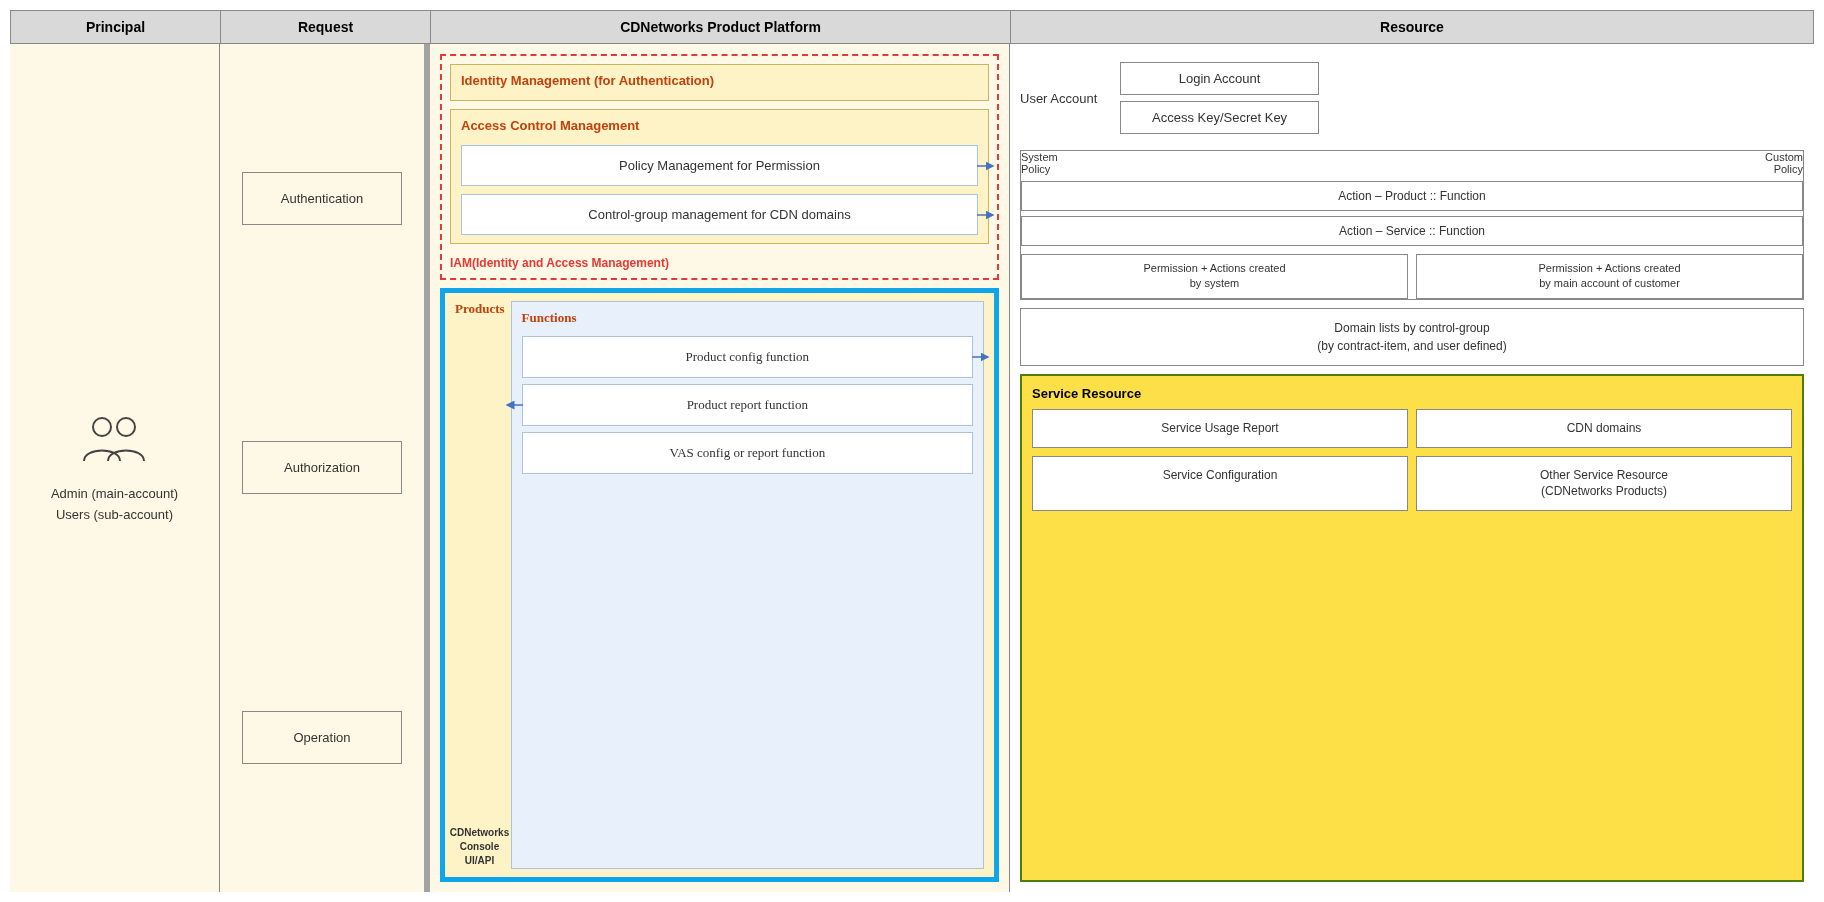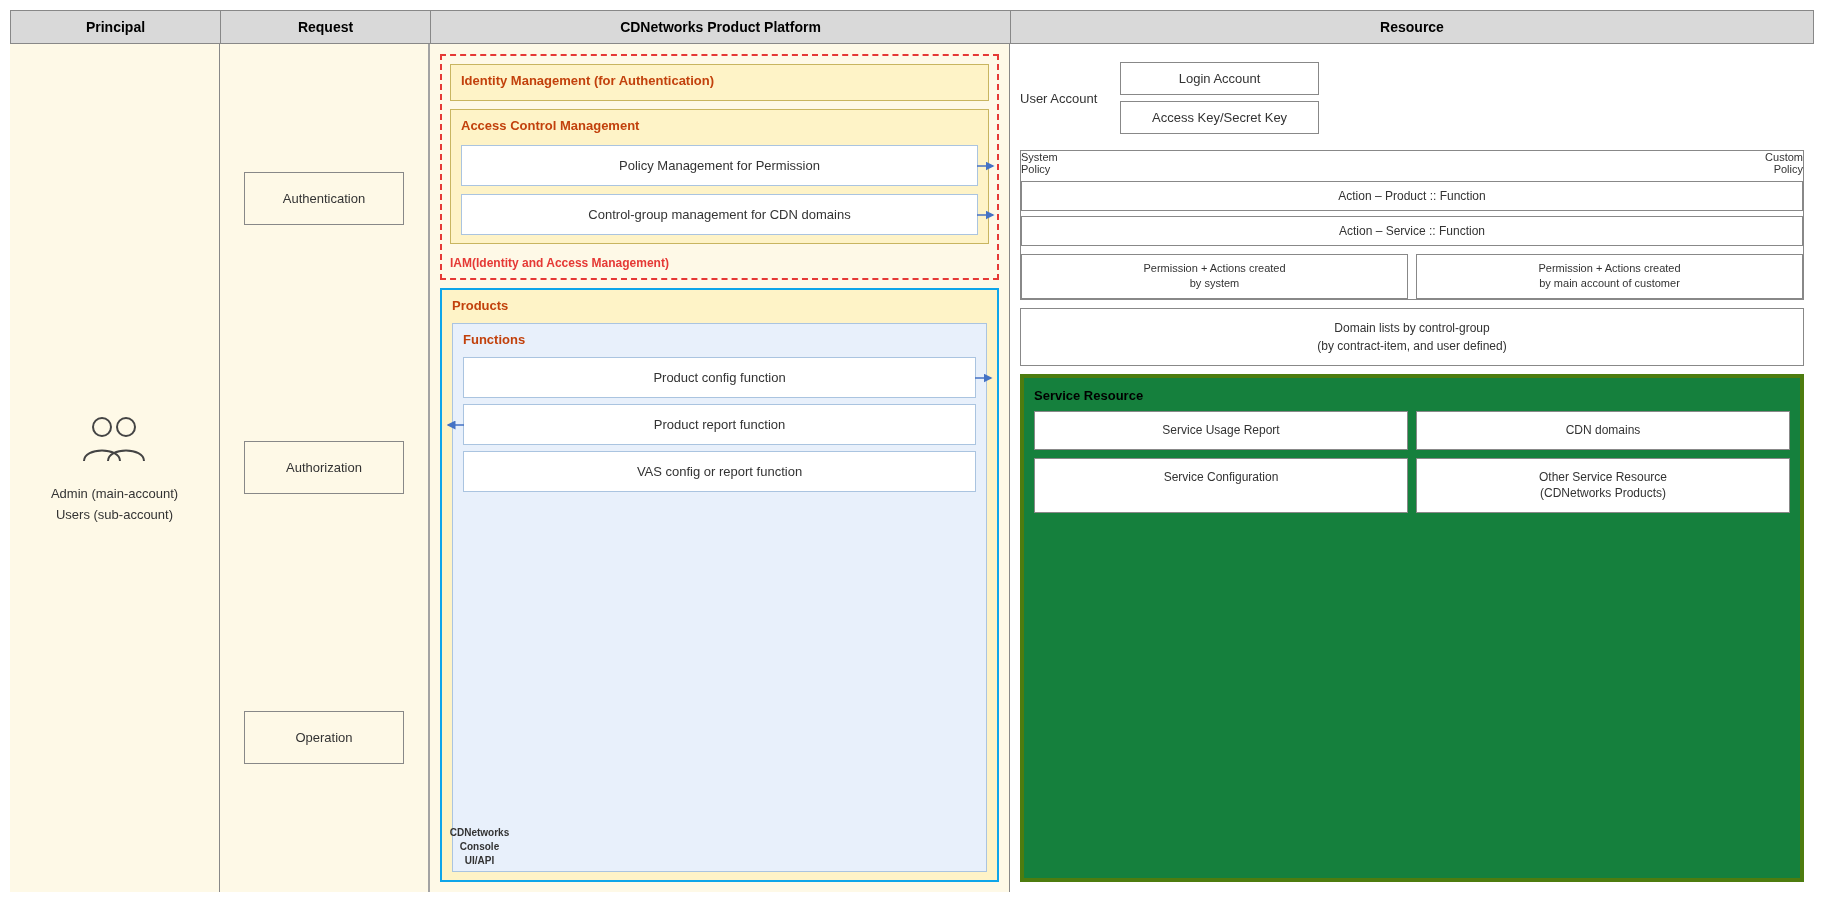--- a/index.html
+++ b/index.html
@@ -70,21 +70,21 @@
       font-size: 13px;
       line-height: 1.6;
       color: #333;
     }
 
     
     .col-request-content {
       width: 210px;
       min-width: 210px;
       background: #fef9e7;
-      border-right: 2px solid #a3a3a3;
+      border-right: 6px solid #a3a3a3;
       display: flex;
       flex-direction: column;
       align-items: center;
       justify-content: space-around;
       padding: 20px 10px;
     }
 
     .request-box {
       width: 160px;
       border: 1px solid #888;
@@ -150,26 +150,27 @@
       padding: 12px 10px;
       text-align: center;
       font-size: 13px;
       color: #333;
       position: relative;
     }
 
     
     .products-section {
       background: #fef3c7;
-      border: 2px solid #0ea5e9;
+      border: 5px solid #0ea5e9;
       padding: 8px 10px;
       flex: 1;
       display: flex;
-      flex-direction: column;
+      flex-direction: row;
       gap: 6px;
+      font-family: Liberation Serif, serif;
     }
 
     .functions-box {
       background: #e8f0fb;
       border: 1px solid #aac4e0;
       padding: 8px 10px;
       display: flex;
       flex-direction: column;
       gap: 6px;
       flex: 1;
@@ -281,23 +282,23 @@
       padding: 10px 14px;
       text-align: center;
       font-size: 12px;
       color: #333;
       background: #fff;
       line-height: 1.5;
     }
 
     
     .service-resource-section {
-      border: 4px solid #4d7c0f;
+      border: 2px solid #4d7c0f;
       padding: 10px;
-      background: #15803d;
+      background: #fde047;
       flex: 1;
     }
 
     .service-resource-title {
       font-weight: bold;
       font-size: 13px;
       margin-bottom: 8px;
     }
 
     .service-grid {

